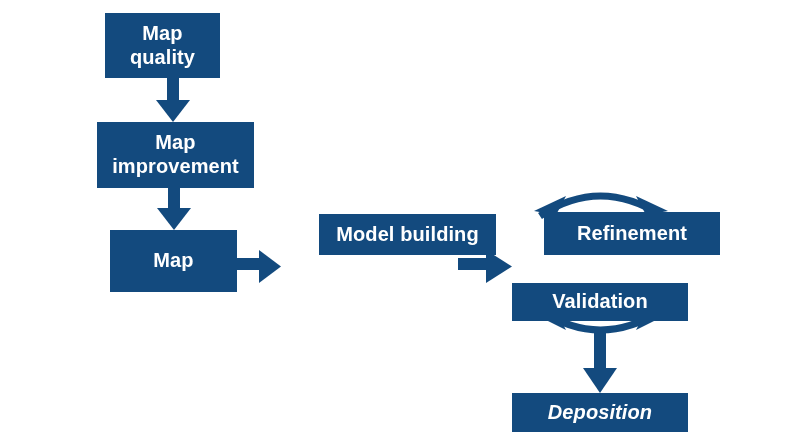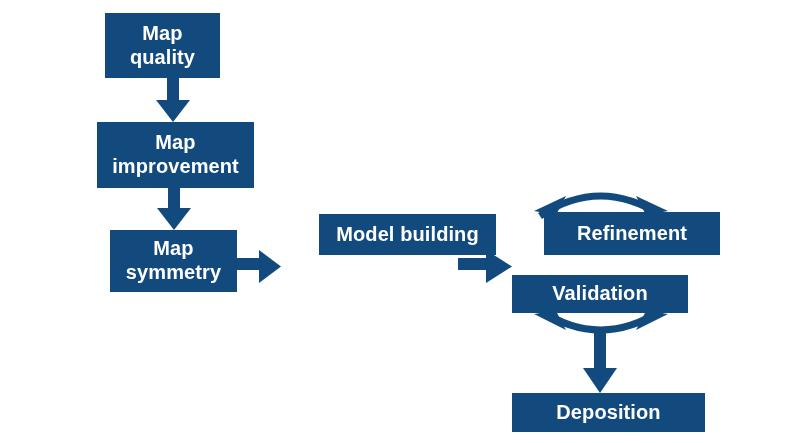--- a/index.html
+++ b/index.html
@@ -101,36 +101,35 @@
   <div class="node" style="left:97px; top:122px; width:157px; height:66px;">
     <div>
       <span>Map</span>
       <span>improvement</span>
     </div>
   </div>
 
   <div class="node" style="left:110px; top:230px; width:127px; height:62px;">
     <div>
       <span>Map</span>
-      <span>symmetry</span>
     </div>
   </div>
 
   <div class="node" style="left:281px; top:214px; width:177px; height:41px;margin-left:38px;">
     <span>Model building</span>
   </div>
 
 
   <div class="node" style="left:512px; top:212px; width:176px; height:43px;margin-left:32px;">
     <span>Refinement</span>
   </div>
 
   <div class="stack-gap" style="left:512px; top:255px; width:176px; height:20px;"></div>
 
-  <div class="node" style="left:512px; top:275px; width:176px; height:38px;">
+  <div class="node" style="left:512px; top:283px; width:176px; height:38px;">
     <span>Validation</span>
   </div>
 
-  <div class="node" style="left:512px; top:393px; width:193px; height:39px;">
+  <div class="node" style="left:512px; top:393px; width:176px; height:39px;font-style:italic;">
     <span>Deposition</span>
   </div>
 
 </div>
 
 </body></html>

